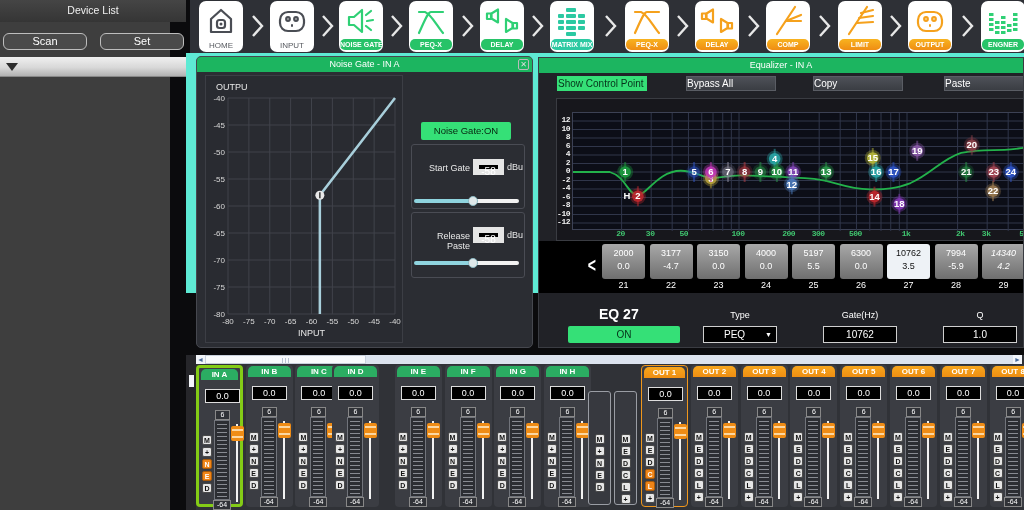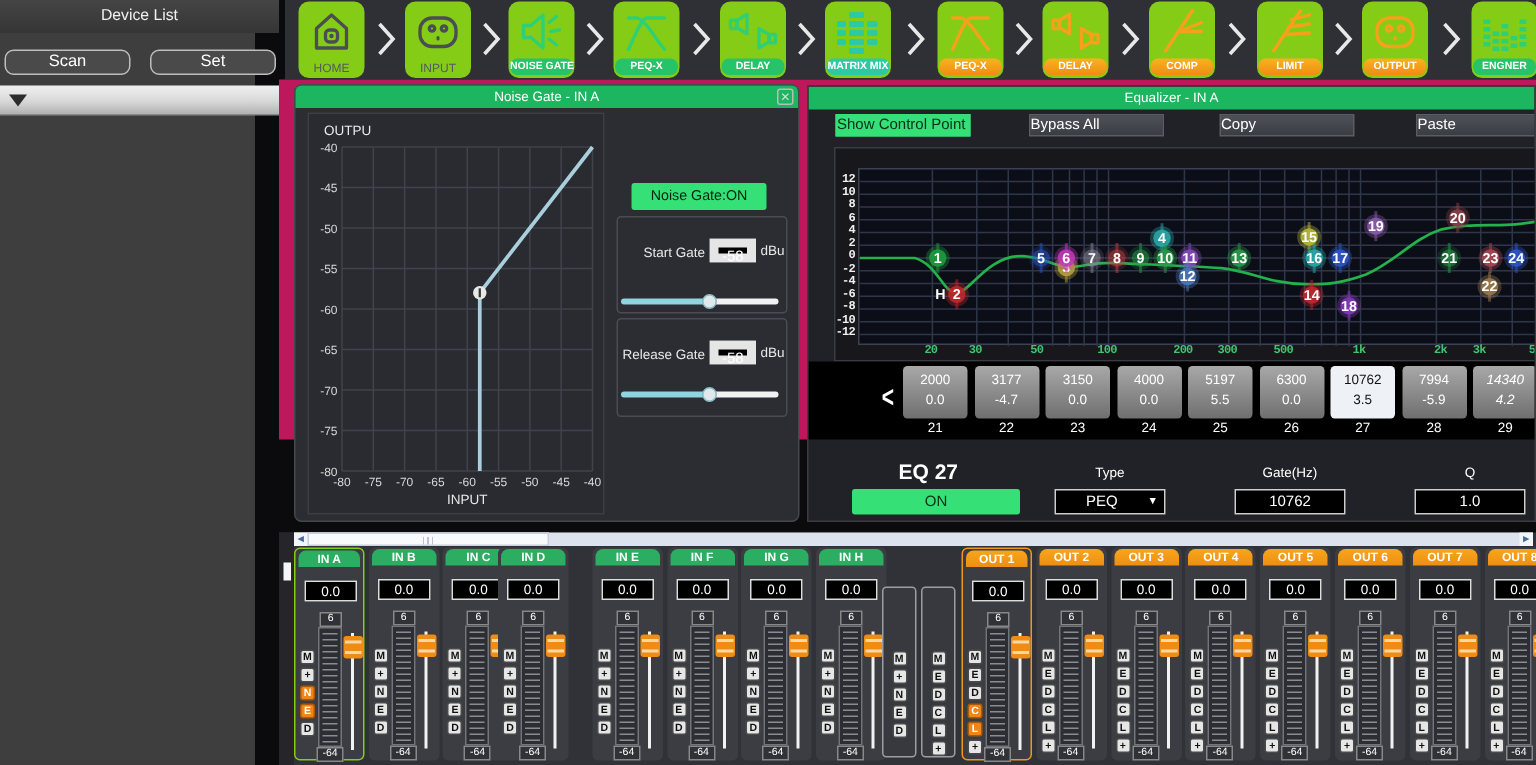--- a/index.html
+++ b/index.html
@@ -6,30 +6,30 @@
 html,body { width:1024px; height:510px; overflow:hidden; background:#0b0b0d; font-family:"Liberation Sans",sans-serif; }
 #stage { position:relative; width:1024px; height:510px; background:#0b0b0d; }
 
 #sidebar { position:absolute; left:0; top:0; width:170px; height:510px; background:#3e3e3e; }
 #sb-title { position:absolute; left:0; top:0; width:186px; height:22px; background:linear-gradient(#454545,#353535); color:#f0f0f0; font-size:10.5px; text-align:center; line-height:20px; }
 .sb-btn { position:absolute; top:33px; width:80px; height:17px; background:#4a4a4a; border:1px solid #bdbdbd; border-radius:6px; color:#fff; font-size:11px; text-align:center; line-height:15px; }
 #sb-drop { position:absolute; left:0; top:57px; width:189px; height:20px; background:linear-gradient(#f0f0f0 0%,#d8d8d8 55%,#b2b2b2 100%); border-bottom:1px solid #888; }
 #sb-drop .tri { position:absolute; left:6px; top:6px; width:0; height:0; border-left:6px solid transparent; border-right:6px solid transparent; border-top:8px solid #2c2c2c; }
 
 #toolbar { position:absolute; left:190px; top:0; width:834px; height:53px; background:#2e3036; }
-.tcard { position:absolute; top:1px; width:44px; height:51px; background:#84cc16; border-radius:7px;text-decoration:underline; }
+.tcard { position:absolute; top:1px; width:44px; height:51px; background:#ffffff; border-radius:7px;text-decoration:underline; }
 .tlabel { position:absolute; left:1px; right:1px; bottom:2px; height:11px; border-radius:5px; color:#fff; font-size:7px; font-weight:bold; text-align:center; line-height:11px; letter-spacing:0; white-space:nowrap; }
 .tlabel.plain { color:#56595f; font-weight:normal; font-size:8px; background:none; bottom:1px; }
 .tlabel.green { background:#27c368; }
 .tlabel.teal { background:#2cc9a2; }
 .tlabel.orange { background:linear-gradient(#f8b31f,#ef8d13); }
 .ticon { position:absolute; left:0; top:2px; width:44px; height:36px; display:flex; align-items:center; justify-content:center; }
 .chev { position:absolute; top:14px; width:16px; height:24px; }
 
-#winarea { position:absolute; left:186px; top:53px; width:838px; height:240px; background:#be185d; }
+#winarea { position:absolute; left:186px; top:53px; width:838px; height:240px; background:#5eead4; }
 
 #ngwin { position:absolute; left:10px; top:3px; width:337px; height:292px; background:#2b2d33; border:1px solid #46484f; border-radius:5px; }
 #ngtitle { position:absolute; left:0; top:0; right:0; height:15px; background:#1cb560; border-radius:4px 4px 0 0; color:#fff; font-size:9px; text-align:center; line-height:15px; }
 #ngclose { position:absolute; right:3px; top:2px; width:11px; height:11px; border:1px solid #bbb; border-radius:2px; color:#ddd; font-size:8px; line-height:9px; text-align:center; }
 #nggraph { position:absolute; left:8px; top:18px; width:198px; height:268px; background:#292b31; border:1px solid #3c3e45; }
 #ngright { position:absolute; left:214px; top:18px; width:122px; height:268px; }
 #ngon { position:absolute; left:10px; top:47px; width:90px; height:18px; background:#35e077; border-radius:2px; color:#06240f; font-size:9.5px; text-align:center; line-height:18px; }
 .nggroup { position:absolute; left:0px; width:114px; height:65px; border:1px solid #4a4c54; border-radius:3px; background:#2b2d33; }
 .nglabel { position:absolute; left:0px; width:58px; top:18px; color:#e8e8e8; font-size:9px; text-align:right; }
 .ngval { position:absolute; left:61px; top:14px; width:31px; height:16px; background:#000; border:6px solid #e5e5e5; color:#fff; font-size:10px; text-align:center; line-height:14px; }
@@ -59,21 +59,21 @@
 
 #mixer { position:absolute; left:186px; top:355px; width:838px; height:155px; background:#303237; }
 #mixedge { position:absolute; left:0; top:0; width:10px; height:155px; background:#26262a; }
 #vnotch { position:absolute; left:3px; top:20px; width:5px; height:12px; background:#f4f6fa; }
 #hscroll { position:absolute; left:10px; top:0px; width:826px; height:9px; background:#dce3ee; }
 #hthumb { position:absolute; left:9px; top:0; width:161px; height:9px; background:#f8fafc; border:1px solid #c8d0dc; }
 .harrow { position:absolute; top:0; width:9px; height:9px; background:#f2f5fa; color:#4a6a9a; font-size:7px; line-height:9px; text-align:center; }
 #hgrip { position:absolute; left:76px; top:2px; width:8px; height:5px;
   background:repeating-linear-gradient(90deg,#b8c2d2 0,#b8c2d2 1px,transparent 1px,transparent 3px); }
 .strip { position:absolute; top:10px; width:47px; height:142px; background:#3b3d43; border-radius:4px; }
-.strip.inA { border:1px solid #84cc16; }
+.strip.inA { border:3px solid #84cc16; }
 .strip.out1 { border:1px solid #f0971c; }
 .tab { position:absolute; left:2px; right:2px; top:1px; height:11px; border-radius:5px 5px 0 0; color:#fff; font-size:8px; font-weight:bold; text-align:center; line-height:11px; }
 .tab.in { background:#2bad62; }
 .tab.out { background:linear-gradient(#f7a61d,#ee8e12); }
 .vbox { position:absolute; left:6px; top:21px; width:35px; height:14px; background:#000; border:1px solid #ddd; color:#fff; font-size:9px; text-align:center; line-height:12px; }
 .btncol { position:absolute; left:3px; top:67px; width:11px; }
 .sbtn { width:10px; height:10px; margin-bottom:2px; background:#e6e6e6; border:1px solid #4a4a4a; border-radius:2px; color:#111; font-size:7px; font-weight:bold; text-align:center; line-height:9px; }
 .sbtn.on { background:#f08518; color:#fff; border-color:#a85a0a; }
 .meter { position:absolute; left:15px; top:52px; width:16px; height:80px; background:#2c2e33; border:1px solid #71747b; }
 .mtick { height:1px; background:#888b92; margin:3px 2px 0 2px; }
@@ -335,21 +335,21 @@
           <div class="nglabel">Start Gate</div>
           <div class="ngval">-58</div>
             <div class="ngunit">dBu</div>
           <div class="ngslider">
               <div class="trackL"></div>
               <div class="trackR"></div>
               <div class="thumb"></div>
             </div>
         </div>
         <div class="nggroup" style="top:137px; height:66px;">
-          <div class="nglabel">Release Gate</div>
+          <div class="nglabel">Release Paste</div>
           <div class="ngval">-58</div>
             <div class="ngunit">dBu</div>
           <div class="ngslider" style="top:45px;">
               <div class="trackL"></div>
               <div class="trackR"></div>
               <div class="thumb"></div>
             </div>
         </div>
       </div>
     </div>
@@ -506,21 +506,21 @@
             <div style="height:8.5px; line-height:8.5px;">-2</div>
             <div style="height:8.5px; line-height:8.5px;">-4</div>
             <div style="height:8.5px; line-height:8.5px;">-6</div>
             <div style="height:8.5px; line-height:8.5px;">-8</div>
             <div style="height:8.5px; line-height:8.5px;">-10</div>
             <div style="height:8.5px; line-height:8.5px;">-12</div>
           </div>
           <div id="eqxlab">
             <span style="position:absolute; left:40.6px; width:16px; text-align:center;">20</span>
             <span style="position:absolute; left:70.18333152135445px; width:16px; text-align:center;">30</span>
-            <span style="position:absolute; left:107.45392145690232px; width:16px; text-align:right;">50</span>
+            <span style="position:absolute; left:107.45392145690232px; width:16px; text-align:left;">50</span>
             <span style="position:absolute; left:158.02696072845117px; width:16px; text-align:center;">100</span>
             <span style="position:absolute; left:208.6px; width:16px; text-align:center;">200</span>
             <span style="position:absolute; left:238.18333152135446px; width:16px; text-align:center;">300</span>
             <span style="position:absolute; left:275.4539214569023px; width:16px; text-align:center;">500</span>
             <span style="position:absolute; left:326.0269607284512px; width:16px; text-align:center;">1k</span>
             <span style="position:absolute; left:376.6px; width:16px; text-align:right;">2k</span>
             <span style="position:absolute; left:406.1833315213545px; width:16px; text-align:center;">3k</span>
             <span style="position:absolute; left:443.4539214569023px; width:16px; text-align:center;">5k</span>
           </div>
         </div>

